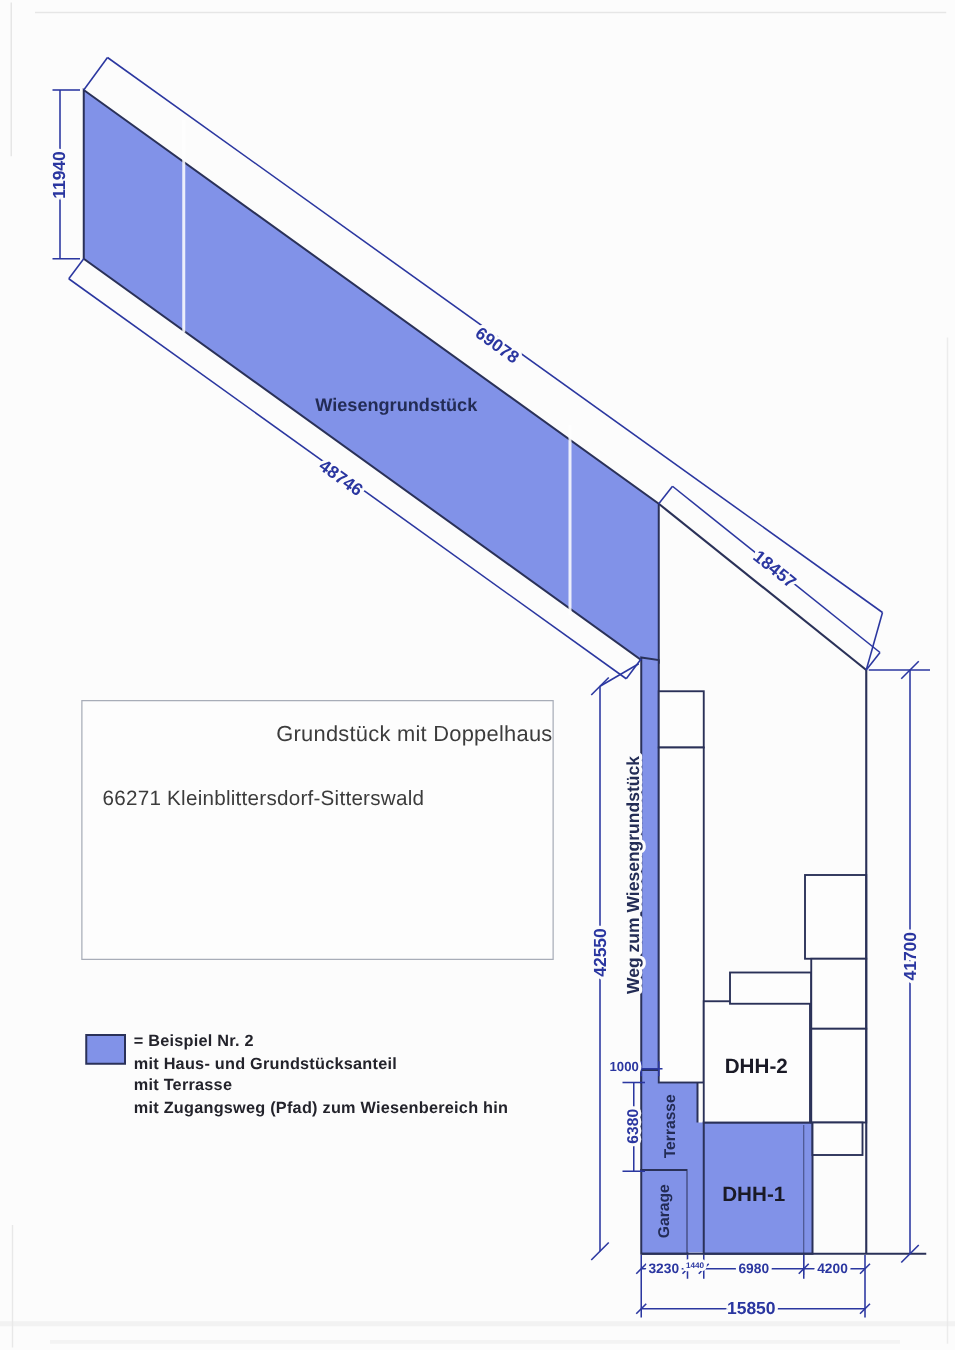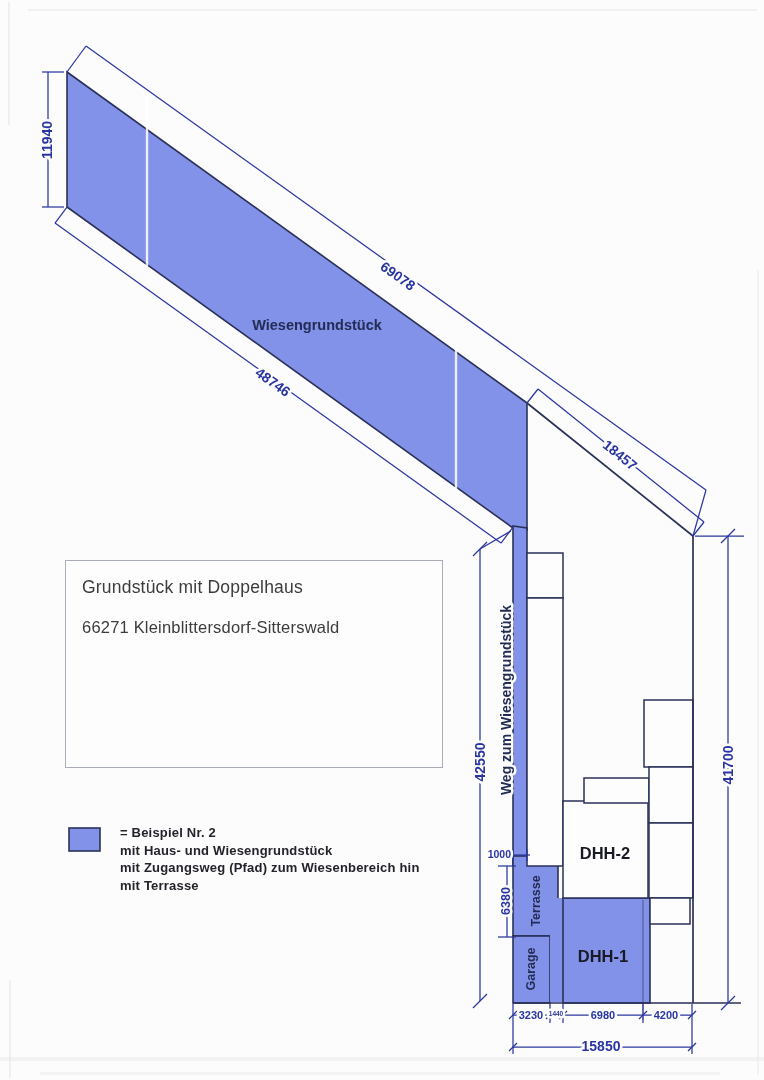--- a/index.html
+++ b/index.html
@@ -11,26 +11,26 @@
   svg text{font-family:"Liberation Sans",sans-serif;}
   .halo{paint-order:stroke;stroke:#fcfcfc;stroke-width:5px;stroke-linejoin:round;}
   .dimtxt{fill:#2a36a0;font-weight:600;}
   .lbl{fill:#232c55;font-weight:700;}
   .house-lbl{fill:#1a1a26;font-weight:600;font-size:16.5px;}
   #title-box{
     position:absolute;left:65px;top:560px;width:378px;height:208px;
     background:#fdfdfd;border:1.5px solid #a8adb8;box-sizing:border-box;
     color:#3c3c3c;
   }
-  #title-box .l1{margin:16px 0 0 16px;font-size:17.5px;letter-spacing:.2px;}
-  #title-box .l2{margin:20px 0 0 16px;font-size:16.5px;letter-spacing:.2px;}
+  #title-box .l1{margin:16px 0 0 16px;font-size:17.5px;letter-spacing:.2px;text-align:right;}
+  #title-box .l2{margin:32px 0 0 16px;font-size:16.5px;letter-spacing:.2px;}
   #legend{position:absolute;left:68px;top:824px;}
   #legend-swatch{position:absolute;left:0;top:3px;}
   #legend-lines{
-    position:absolute;left:52px;top:0;width:330px;
+    position:absolute;left:39px;top:0;width:330px;
     font-size:13px;font-weight:600;color:#23232b;line-height:17.6px;
     letter-spacing:.2px;white-space:nowrap;
   }
 </style>
 </head>
 <body>
 
 <div id="stage">
 
   <svg width="764" height="1080" viewBox="0 0 764 1080">
@@ -155,19 +155,19 @@
     <div class="l1">Grundstück mit Doppelhaus</div>
     <div class="l2">66271 Kleinblittersdorf-Sitterswald</div>
   </div>
 
   <div id="legend">
     <svg id="legend-swatch" width="34" height="26">
       <rect x="1" y="1" width="31" height="23" stroke="#2A3158" stroke-width="1.6" fill="#8192E8"></rect>
     </svg>
     <div id="legend-lines">
       <div>= Beispiel  Nr. 2</div>
-      <div>mit Haus- und Wiesengrundstück</div>
+      <div>mit Haus- und Grundstücksanteil</div>
+      <div>mit Terrasse</div>
       <div>mit Zugangsweg (Pfad) zum Wiesenbereich hin</div>
-      <div>mit Terrasse</div>
     </div>
   </div>
 
 </div>
 
 </body></html>

